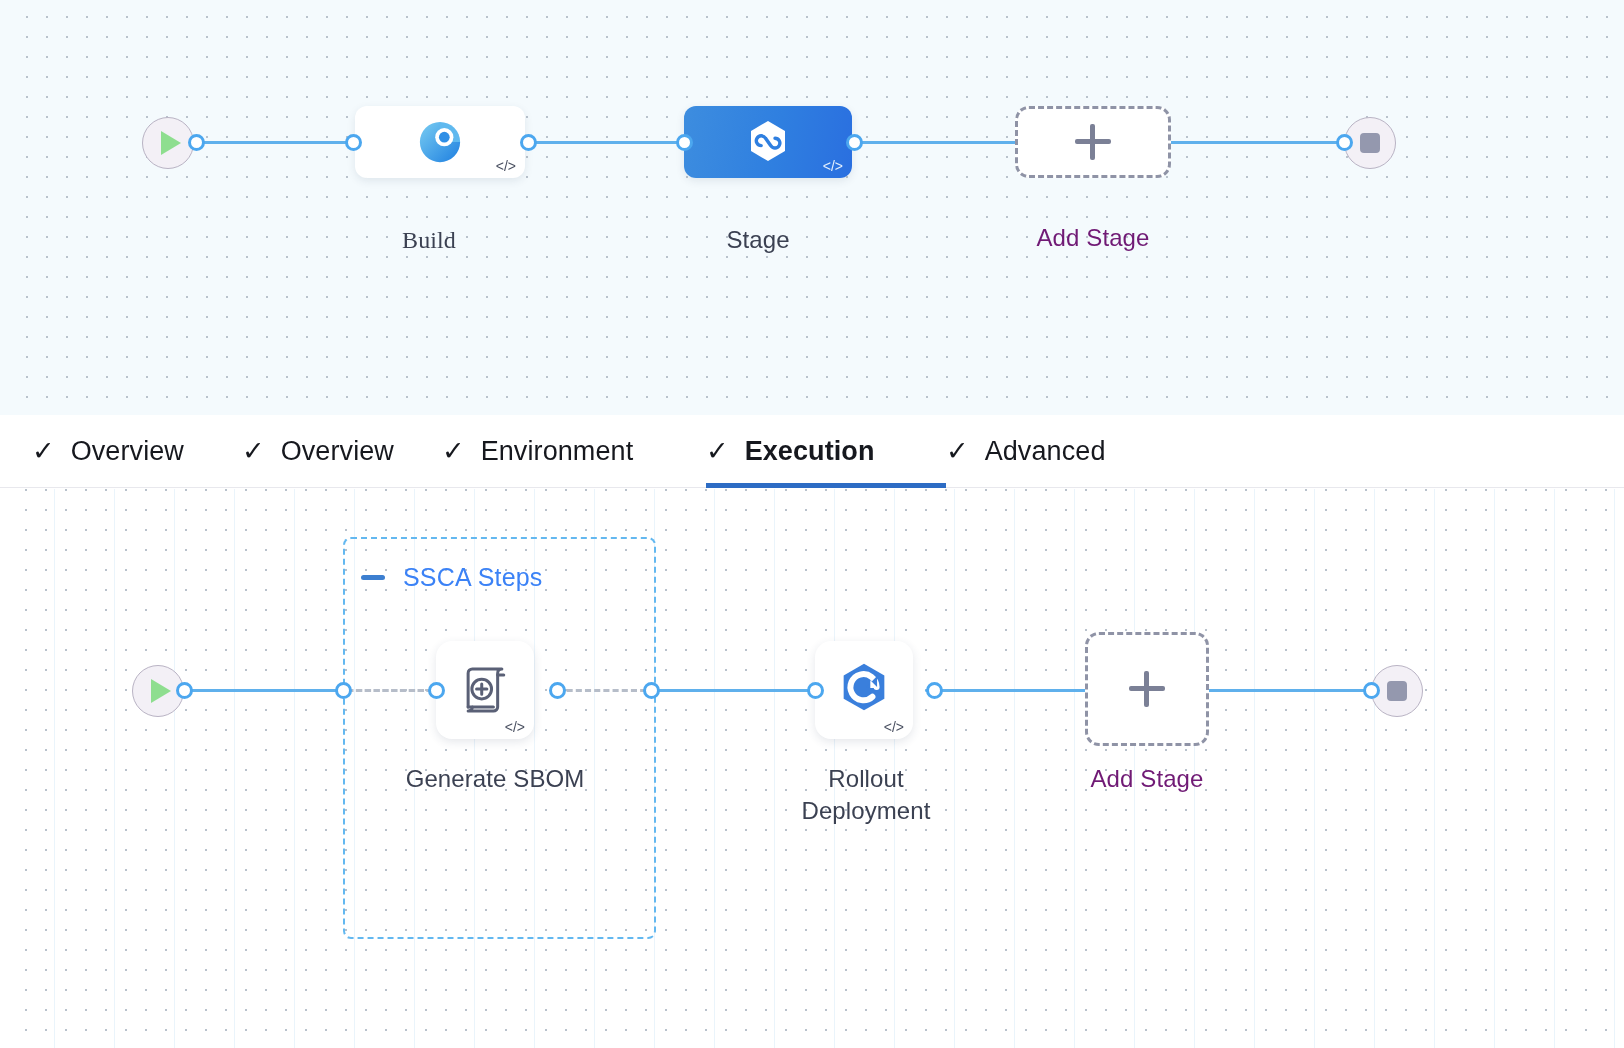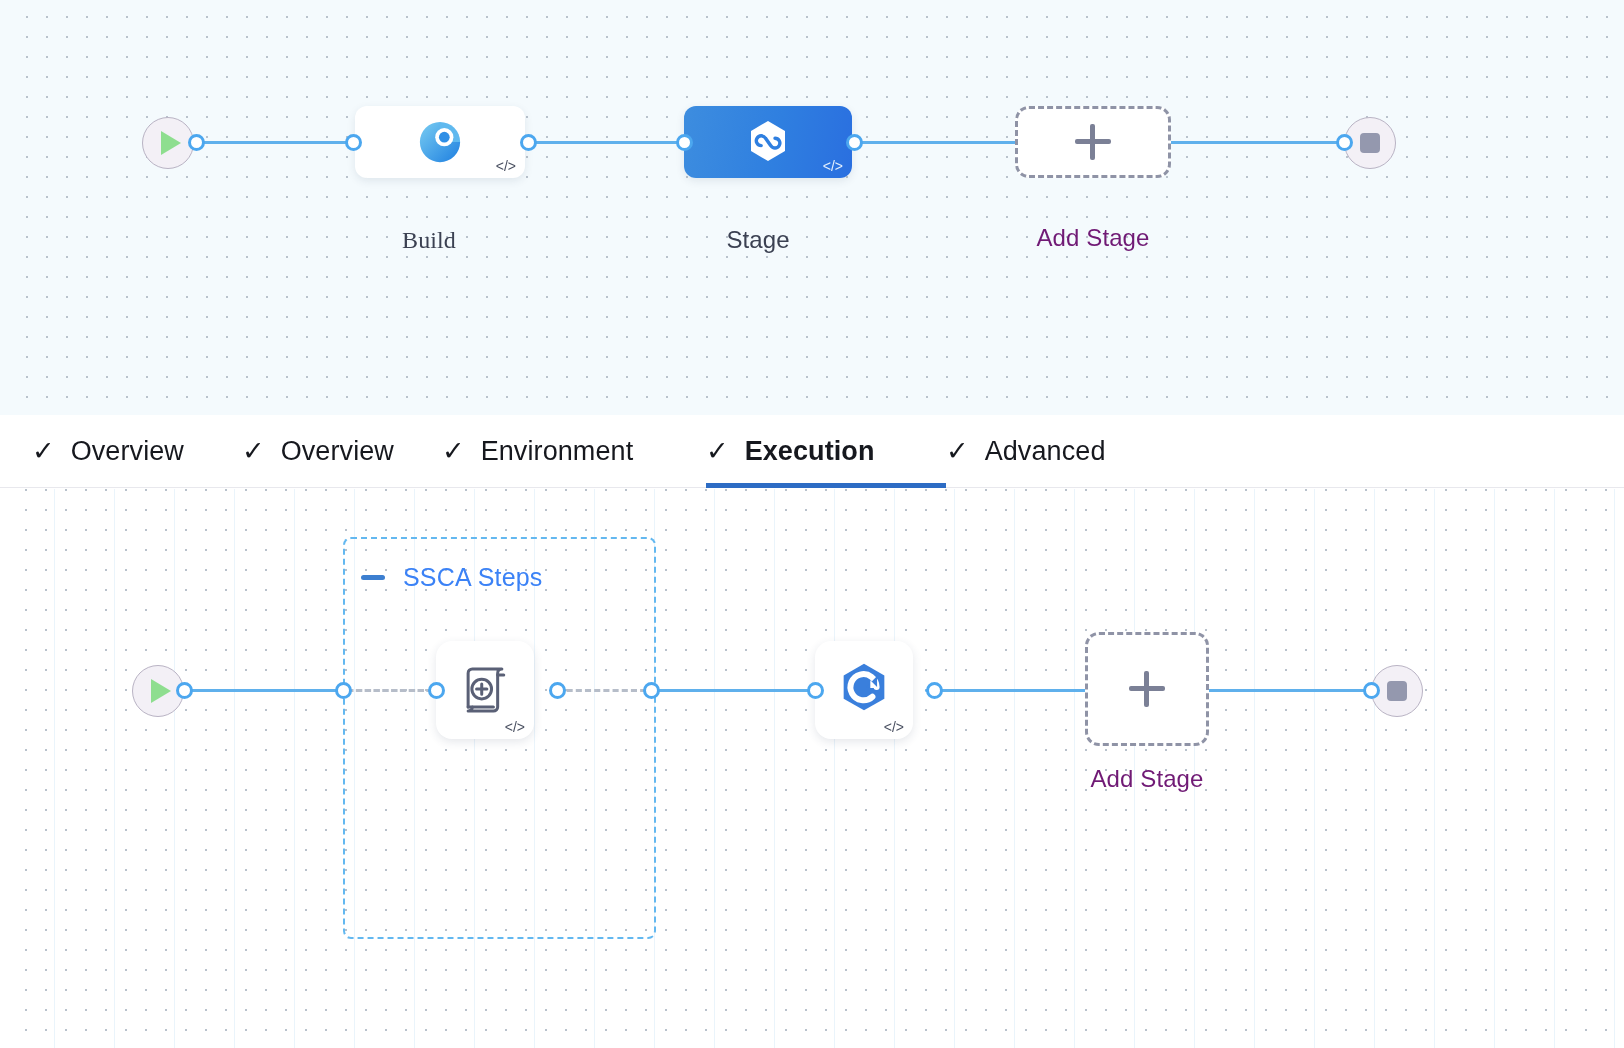--- a/index.html
+++ b/index.html
@@ -317,32 +317,37 @@
           <path d="M45.5 16 V50 a4.5 4.5 0 0 1 -4.5 4.5 H14 a4.5 4.5 0 0 0 4.5 -4.5"></path>
           <path d="M14 50 h27"></path>
           <circle cx="28.5" cy="31" r="10.5"></circle>
           <path d="M28.5 25.5 v11 M23 31 h11"></path>
         </g>
       </svg>
       <span class="code-badge">&lt;/&gt;</span>
     </div>
     <div class="port" style="left:428px; top:193px;"></div>
     <div class="port" style="left:549px; top:193px;"></div>
+    <div class="node-label" style="left:389px; top:274px; width:212px;">Generate SBOM</div>
 
     <div class="step-node" style="left:815px; top:152px;">
       <svg width="62" height="62" viewBox="0 0 64 64">
         <path d="M32 5 L53 17 L53 41 L32 53 L11 41 L11 17 Z" fill="#3a7fdc"></path>
         <path d="M45 29 a13.5 13.5 0 1 0 -4.3 10" fill="none" stroke="#ffffff" stroke-width="6.2" stroke-linecap="round"></path>
         <path d="M45.5 17.5 L45.5 29.5 L34 29.5 Z" fill="#3a7fdc"></path>
         <path d="M38.5 22 L46.5 30 L38.5 30 Z" fill="#ffffff"></path>
       </svg>
       <span class="code-badge">&lt;/&gt;</span>
     </div>
     <div class="port" style="left:807px; top:193px;"></div>
     <div class="port" style="left:926px; top:193px;"></div>
+    <div class="node-label" style="left:768px; top:274px; width:196px;">
+      <span>Rollout</span><br>
+      <span>Deployment</span>
+    </div>
 
     <div class="add-dashed" style="left:1085px; top:143px; width:124px; height:114px;">
       <div class="plus"></div>
     </div>
     <div class="node-label muted" style="left:1059px; top:274px; width:176px;">Add Stage</div>
 
     <div class="terminal" style="left:1371px; top:176px;">
       <div class="stop-sq"></div>
     </div>
     <div class="port" style="left:1363px; top:193px;"></div>

